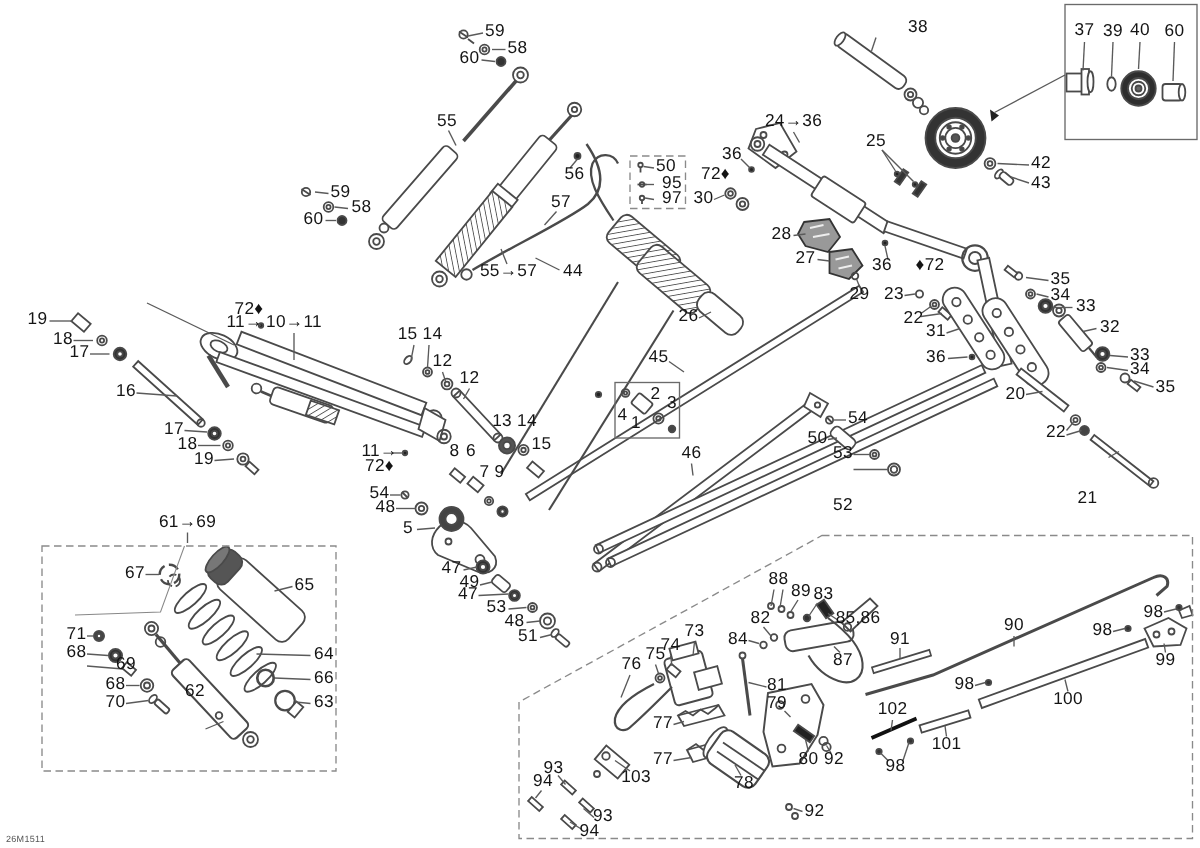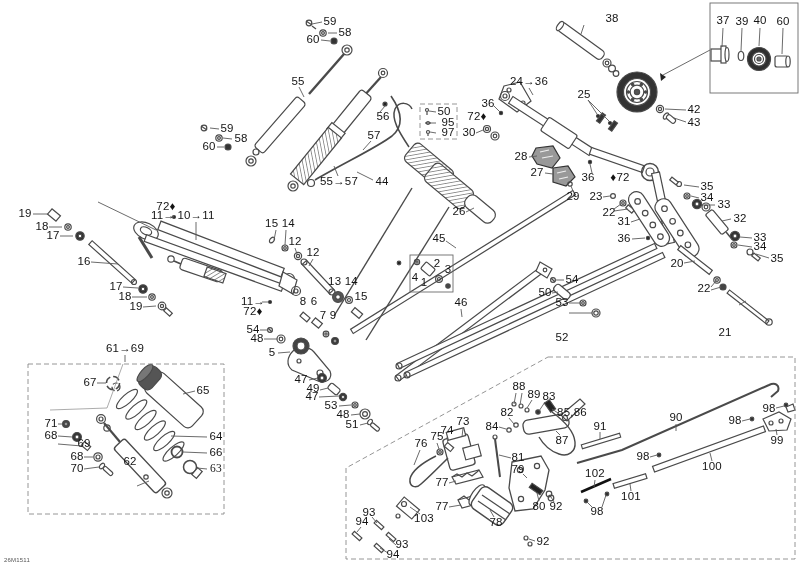--- a/index.html
+++ b/index.html
@@ -582,21 +582,21 @@
       <span class="co" style="left: 125px; top: 349px;">61→69</span>
       <span class="co" style="left: 90px; top: 383px;">67</span>
       <span class="co" style="left: 203px; top: 391px;">65</span>
       <span class="co" style="left: 51px; top: 424px;">71</span>
       <span class="co" style="left: 51px; top: 436px;">68</span>
       <span class="co" style="left: 67px; top: 444px; margin-left: 17px;">69</span>
       <span class="co" style="left: 77px; top: 457px;">68</span>
       <span class="co" style="left: 77px; top: 469px;">70</span>
       <span class="co" style="left: 216px; top: 437px;">64</span>
       <span class="co" style="left: 216px; top: 453px;">66</span>
-      <span class="co" style="left: 216px; top: 469px; font-family: Liberation Serif, serif;">63</span>
+      <span class="co" style="left: 216px; top: 469px;">63</span>
       <span class="co" style="left: 130px; top: 462px;">62</span>
       <span class="co" style="left: 529px; top: 82px;">24→36</span>
       <span class="co" style="left: 584px; top: 95px;">25</span>
       <span class="co" style="left: 584px; top: 19px; margin-left: 28px;">38</span>
       <span class="co" style="left: 488px; top: 104px;">36</span>
       <span class="co" style="left: 477px; top: 117px;">72♦</span>
       <span class="co" style="left: 469px; top: 133px;">30</span>
       <span class="co" style="left: 444px; top: 112px;">50</span>
       <span class="co" style="left: 448px; top: 123px;">95</span>
       <span class="co" style="left: 448px; top: 133px;">97</span>

